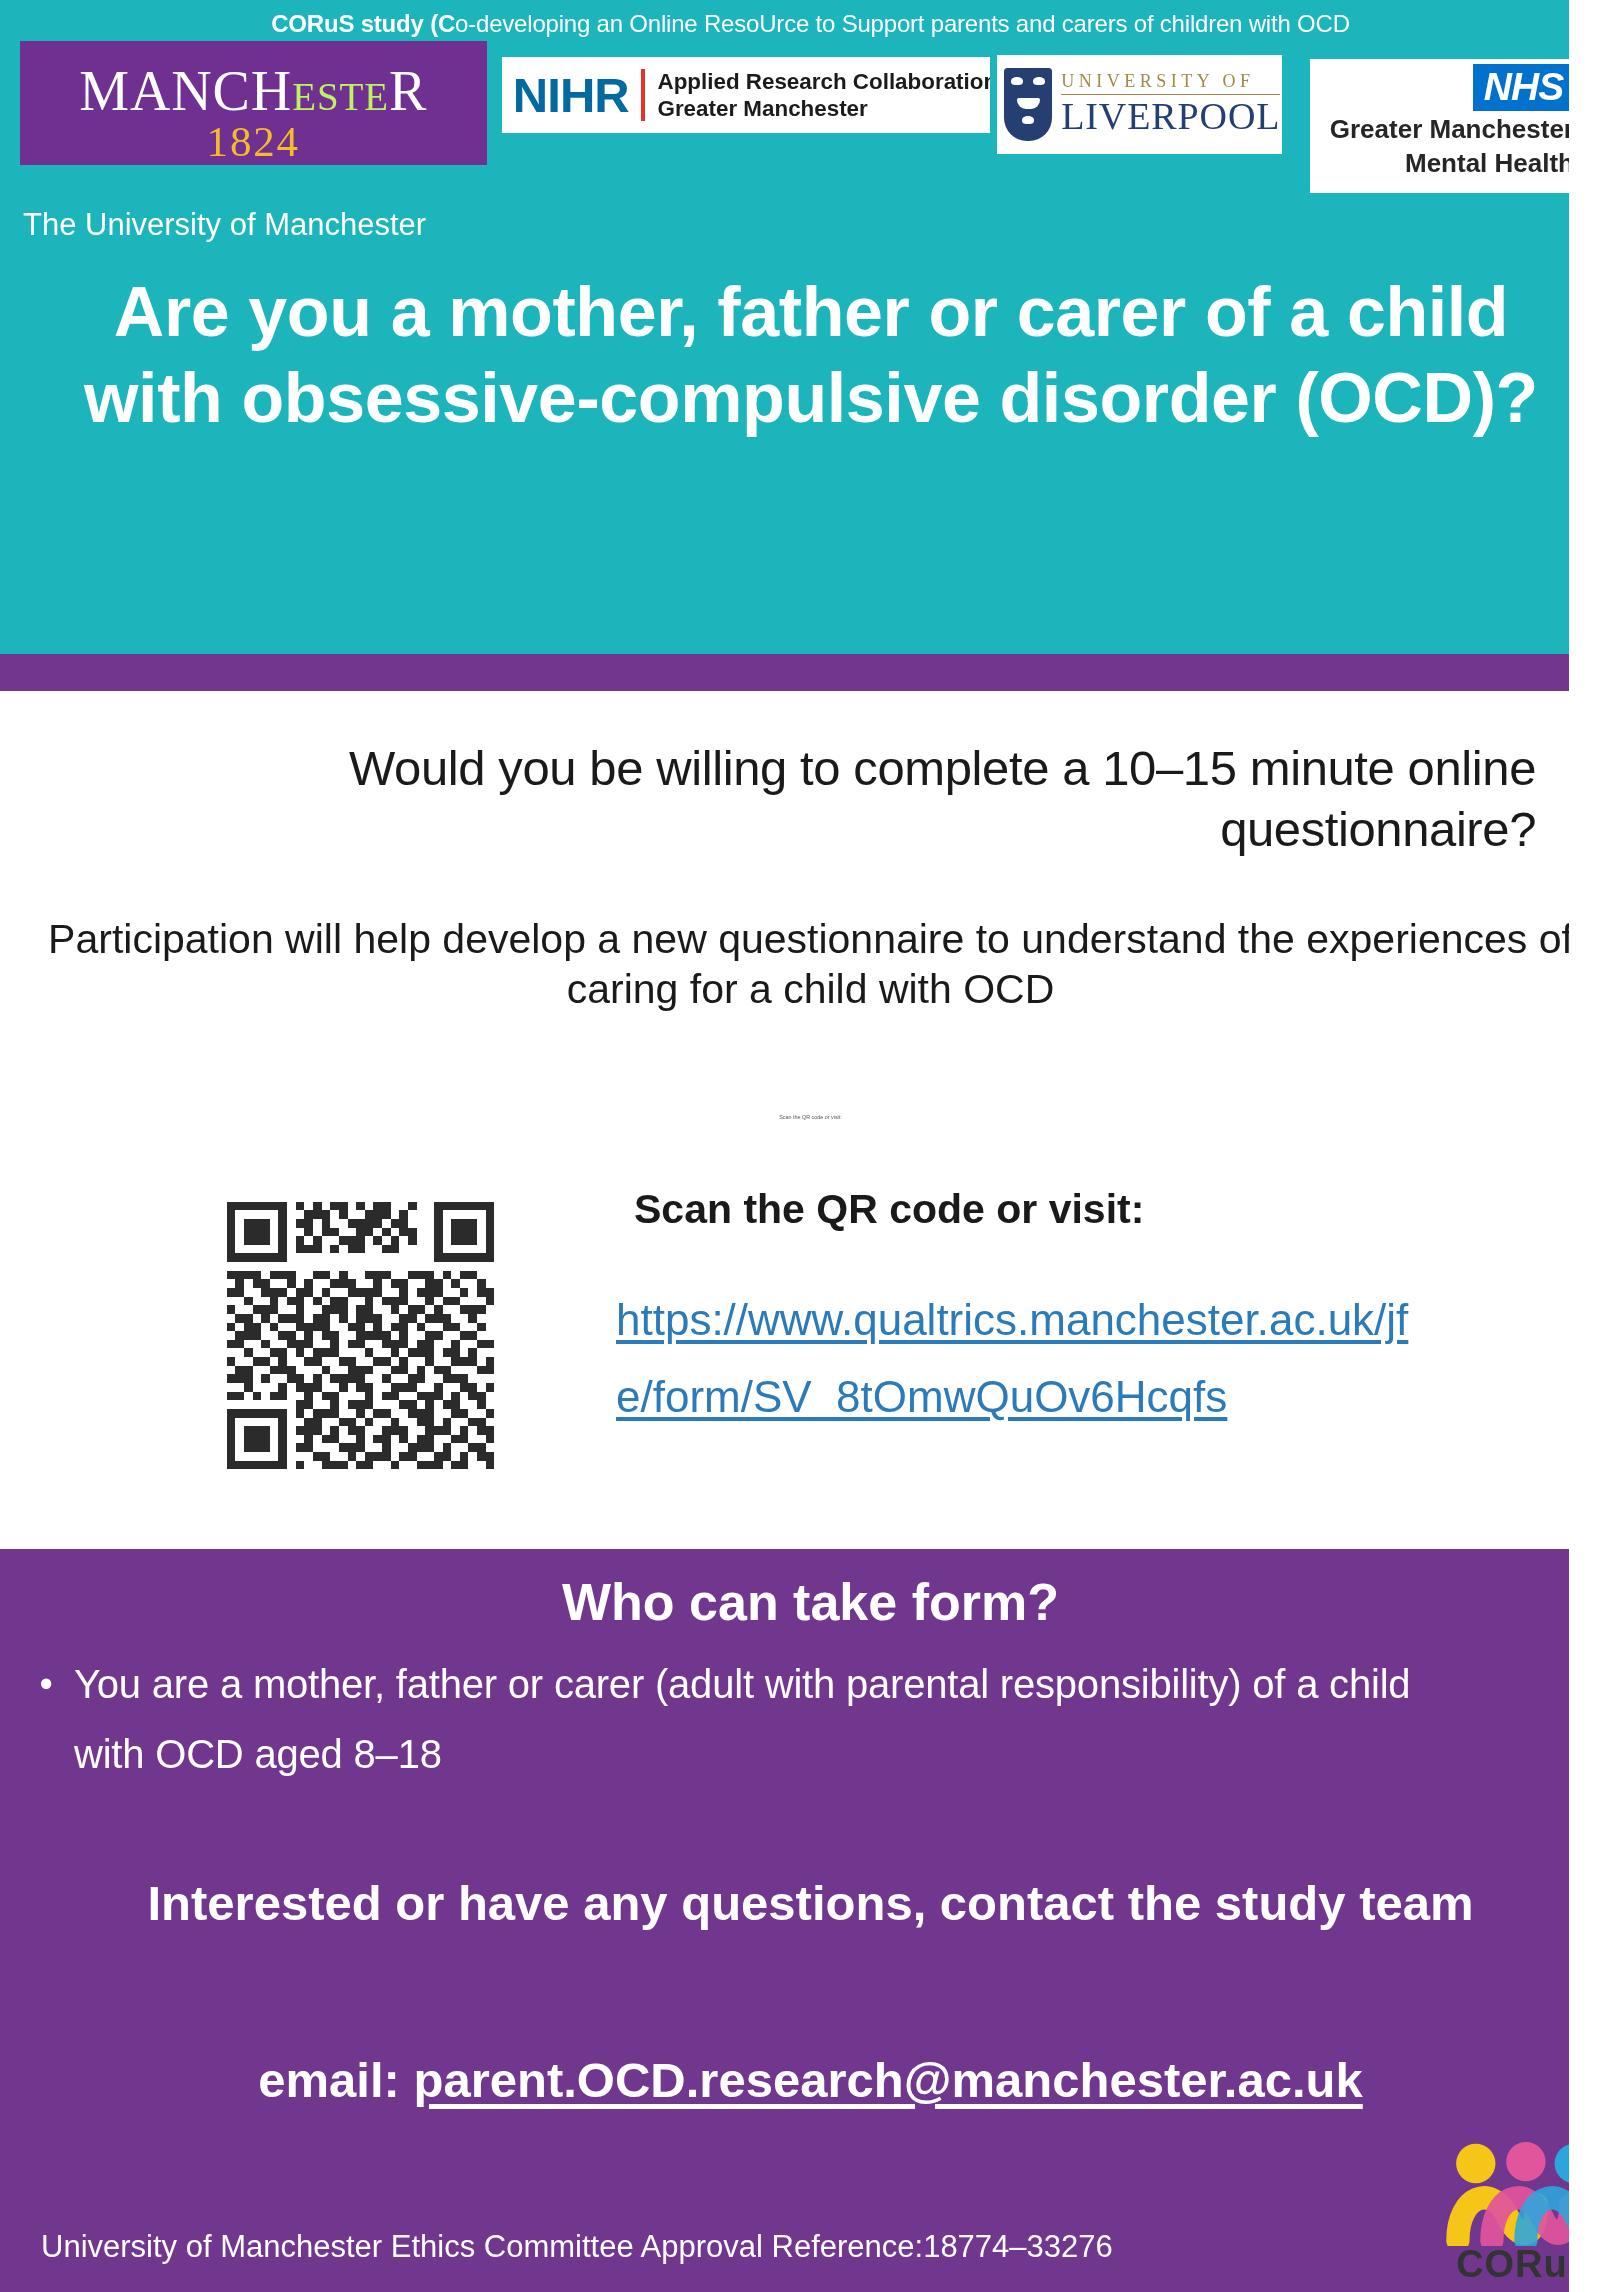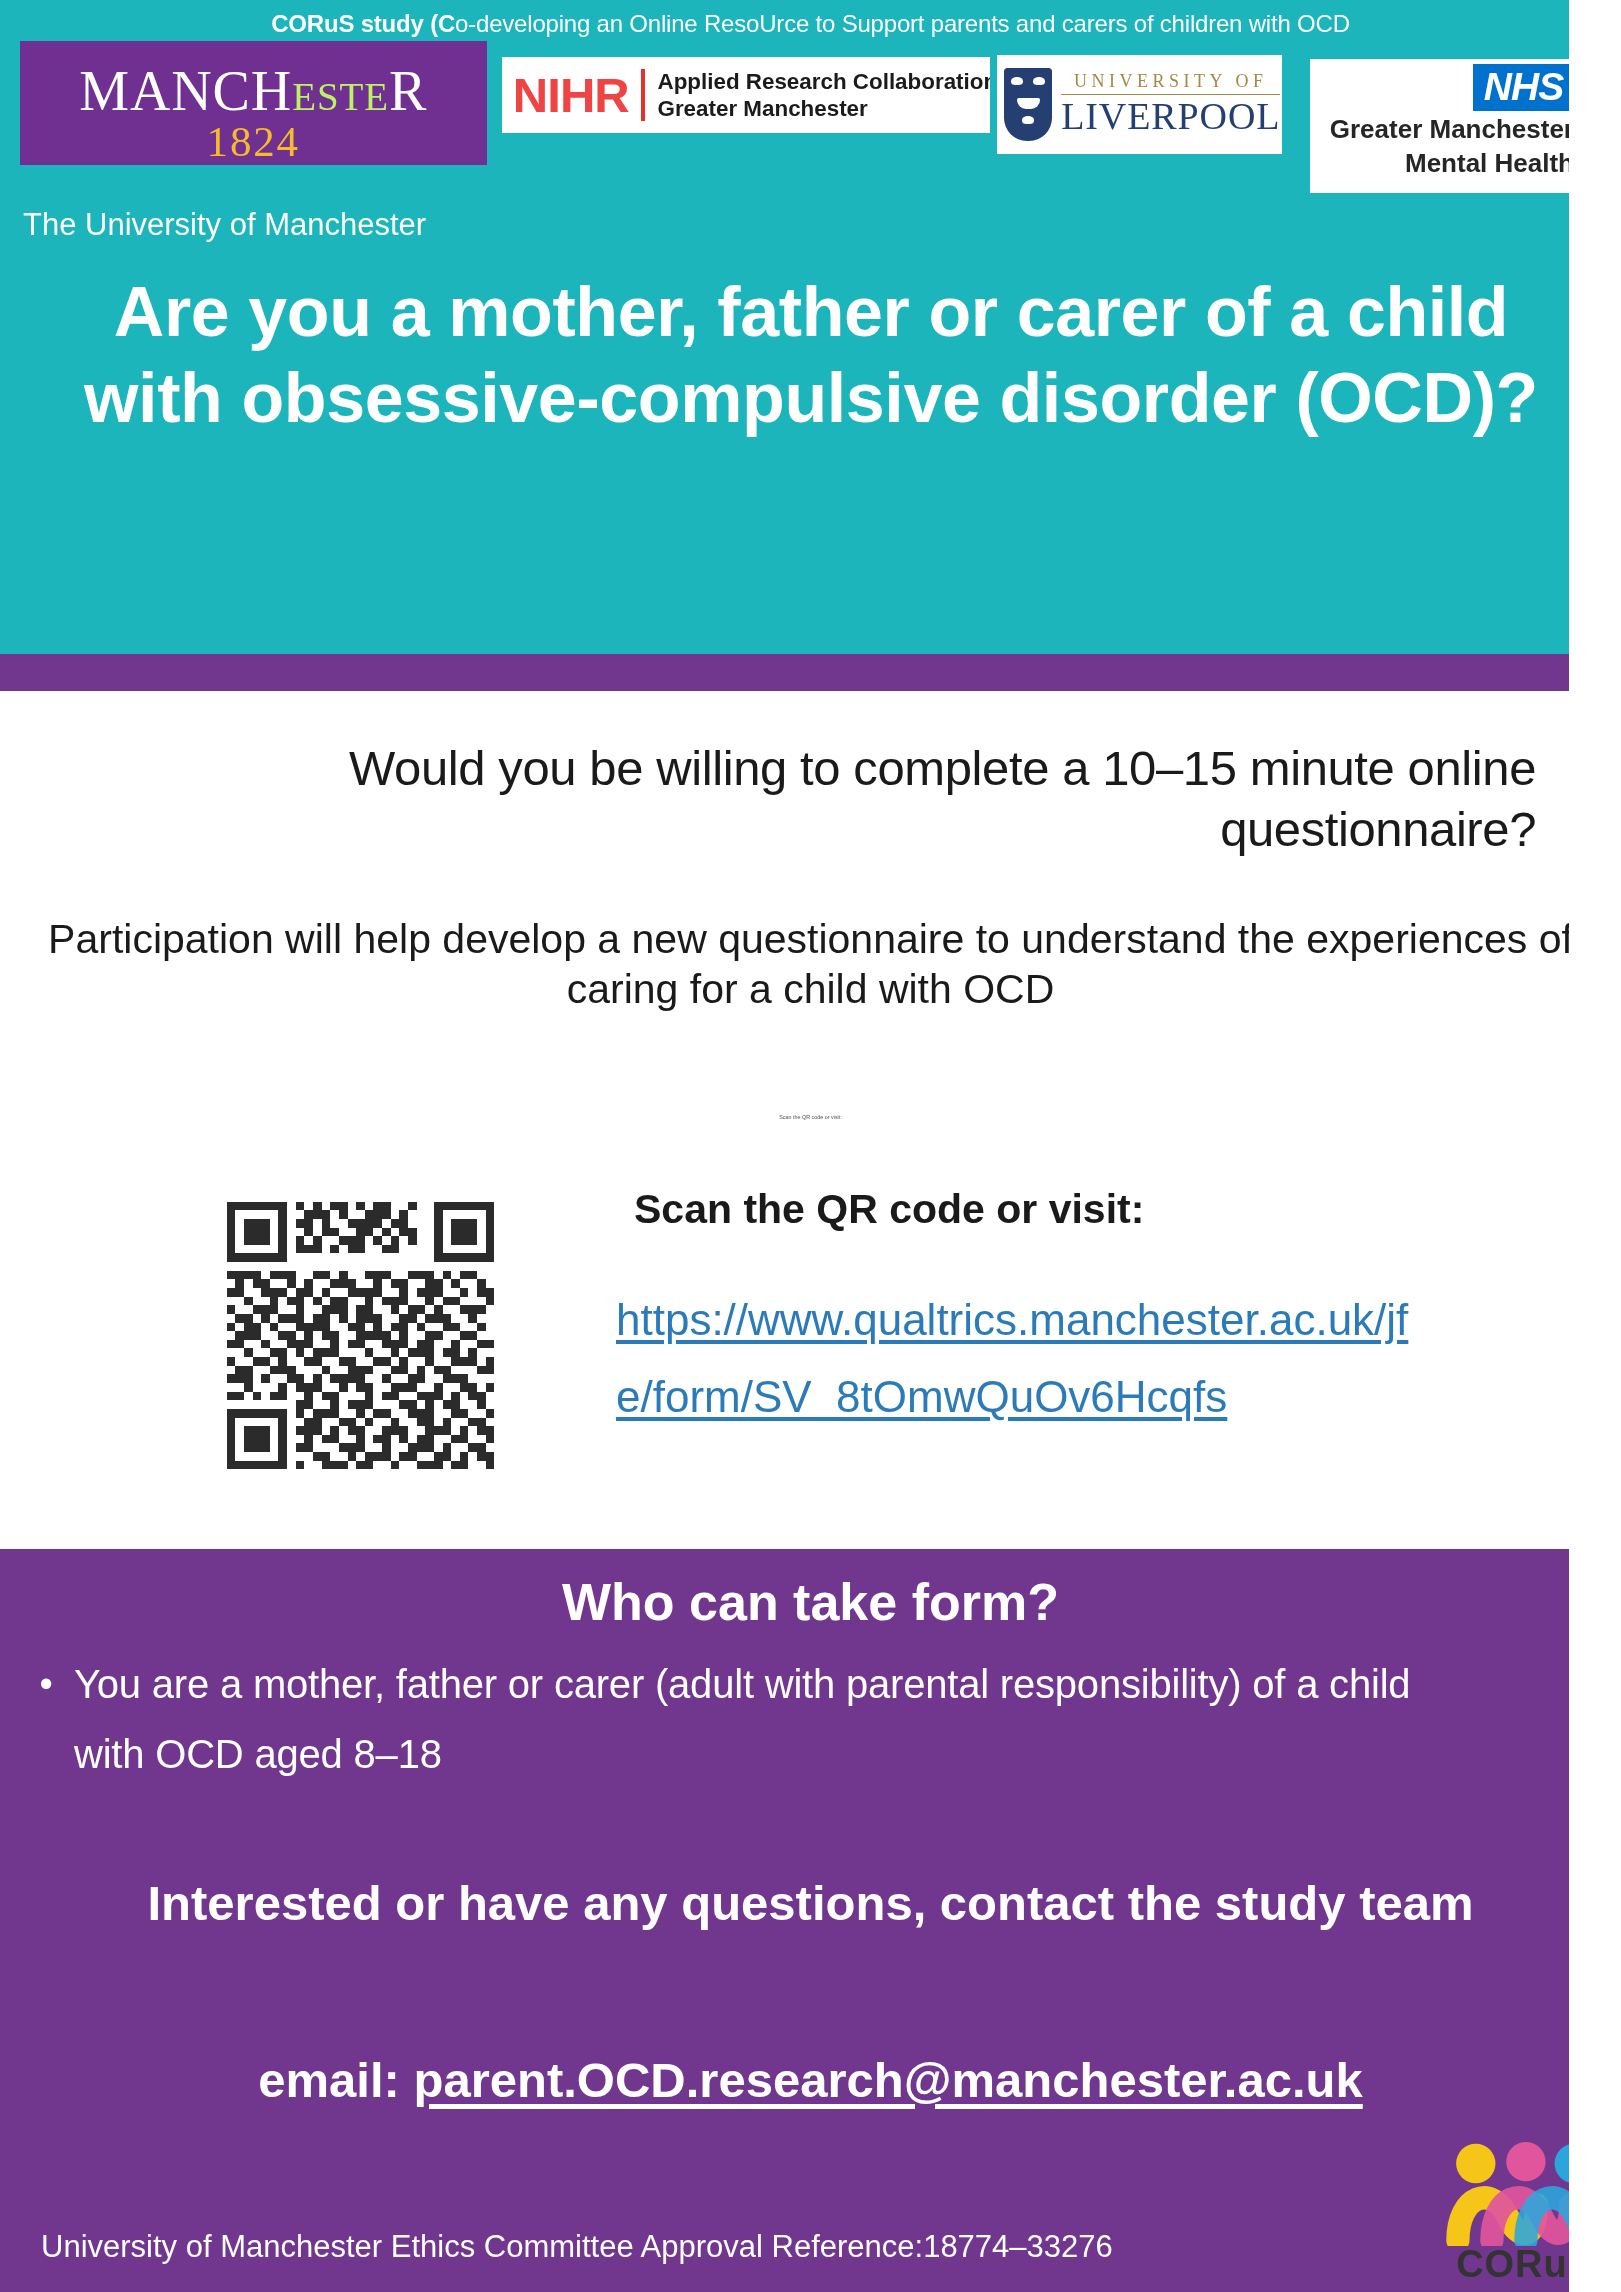--- a/index.html
+++ b/index.html
@@ -101,21 +101,21 @@
   .nihr-inner {
     display: flex; align-items: center;
     height: 100%;
     padding: 0 10.7px;
   }
   .nihr-mark {
     font-family: "Liberation Sans", sans-serif;
     font-weight: 700;
     font-size: 49px;
     line-height: 49px;
-    color: #ef4444;
+    color: #0369a1;
     letter-spacing: -0.9px;
   }
   .nihr-rule {
     width: 3.6px; height: 52px;
     background: #e4322b;
     margin: 0 12.5px;
     flex: none;
   }
   .nihr-text {
     font-size: 22.4px;
@@ -141,21 +141,21 @@
     background: #ffffff;
     border-radius: 50% 50% 40% 40%;
   }
   .lp-book {
     position: absolute;
     left: 12.5px; top: 29.6px;
     width: 23px; height: 11.6px;
     background: #ffffff;
     border-radius: 1.8px 1.8px 9px 9px;
   }
-  .lpool-words { margin-left: 9px; text-align: center; }
+  .lpool-words { margin-left: 9px; }
   .lp-univ {
     font-family: "Liberation Serif", serif;
     color: #a08a45;
     font-size: 18px;
     letter-spacing: 4.5px;
     line-height: 21.5px;
     border-bottom: 1.8px solid #a08a45;
     padding-bottom: 1.8px;
     white-space: nowrap;
   }

